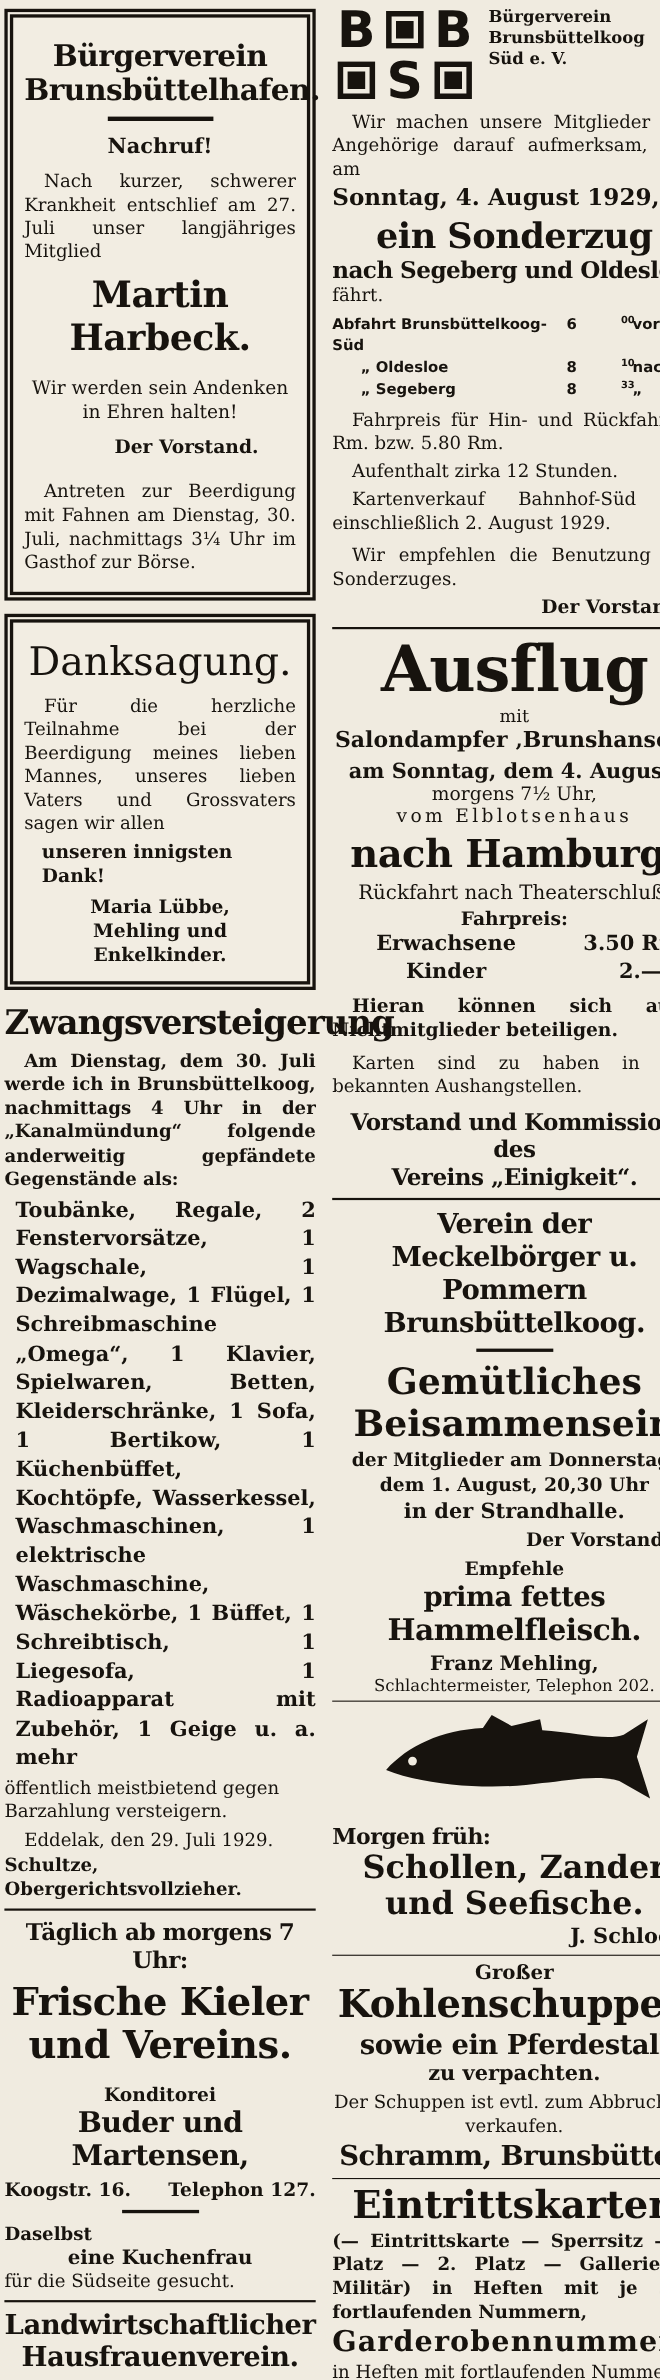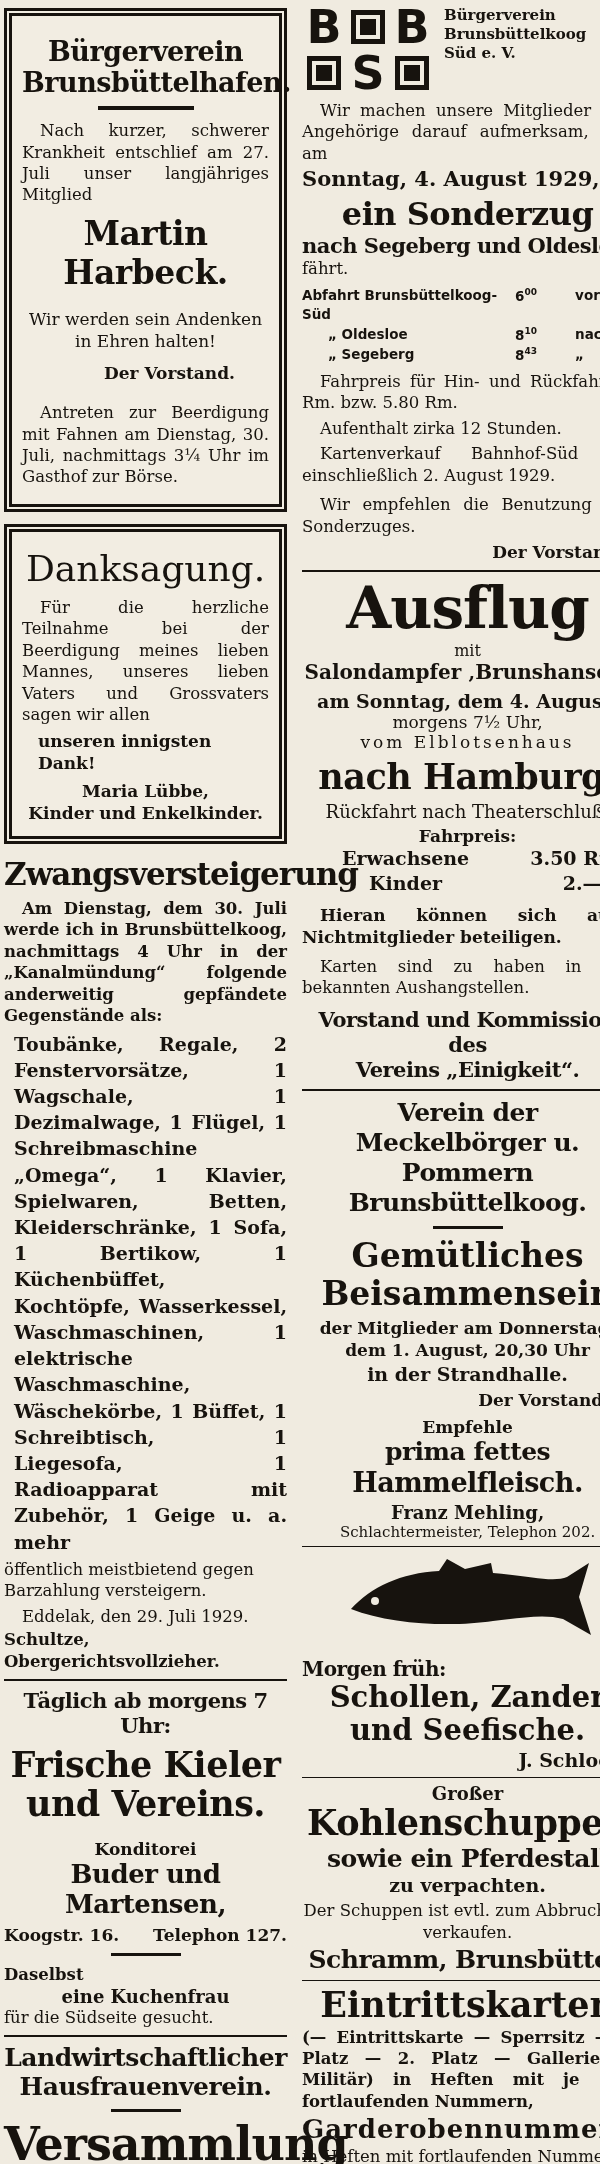--- a/index.html
+++ b/index.html
@@ -39,53 +39,54 @@
   .logo-sq{width:34px; height:34px; background:#17130e;
     box-shadow:inset 0 0 0 5px #17130e, inset 0 0 0 9px #f0ebe0;}
   .org-block{font-size:15px; font-weight:bold; line-height:1.25; padding-top:2px;}
 
   .sched{font-family:"DejaVu Sans","Liberation Sans",sans-serif; font-size:13.5px; font-weight:bold; line-height:1.45; margin:6px 0;}
   .sched-row{display:flex;}
   .sched-st{flex:1;}
   .sched-st.ditto{padding-left:26px;}
   .sched-time{width:60px;}
   .sched-suffix{width:58px;}
-  sup{font-size:9px;}
+  sup{font-size:9px;margin-left:40px;}
 
   .fare-row{display:flex; font-size:19px; font-weight:bold; line-height:1.3;}
   .fare-label{flex:1;text-align:center;}
   .fare-price{width:110px; text-align:right; padding-right:14px;}
 
   .fish-box{text-align:center; margin:10px 0 4px;}
 </style>
 </head>
 <body>
 
 <div class="paper">
   <div class="cols">
 
     <div class="col-left">
 
       <div class="dbox" style="padding-top:20px;">
         <div class="frak-h center" style="font-size:27px; line-height:1.15;">Bürgerverein</div>
         <div class="frak-h center" style="font-size:27px; line-height:1.15;">Brunsbüttelhafen.</div>
         <div class="bar"></div>
+        <div class="center b" style="font-size:19px; margin-top:12px;">Nachruf!</div>
         <p class="t16 just indent" style="margin:10px 0 6px;">Nach kurzer, schwerer Krankheit entschlief am 27. Juli unser langjähriges Mitglied</p>
         <div class="frak-h center" style="font-size:33px; margin:8px 0 16px;">Martin Harbeck.</div>
         <p class="t17 center" style="margin:6px 0;">Wir werden sein Andenken in Ehren halten!</p>
         <div class="t17 b" style="text-align:right; padding-right:34px; margin:10px 0 18px;">Der Vorstand.</div>
         <p class="t16 just indent" style="margin:8px 0 4px;">Antreten zur Beerdigung mit Fahnen am Dienstag, 30. Juli, nachmittags 3¼ Uhr im Gasthof zur Börse.</p>
       </div>
 
       <div class="dbox">
         <div class="center" style="font-size:36px; font-weight:normal; margin:4px 0 8px;">Danksagung.</div>
         <p class="t16 just indent" style="margin:6px 0 4px;">Für die herzliche Teilnahme bei der Beerdigung meines lieben Mannes, unseres lieben Vaters und Grossvaters sagen wir allen</p>
         <div class="t17 b" style="padding-left:16px;">unseren innigsten Dank!</div>
         <div class="t17 b center" style="margin-top:6px;">Maria Lübbe,</div>
-        <div class="t17 b center">Kinder und Enkelkinder.</div>
+        <div class="t17 b center">Mehling und Enkelkinder.</div>
       </div>
 
       <div>
         <div class="frak-h" style="font-size:31px; letter-spacing:-1px;">Zwangsversteigerung</div>
         <p class="t16 just indent b" style="margin:6px 0 4px; font-weight:600;">Am Dienstag, dem 30. Juli werde ich in Brunsbüttelkoog, nachmittags 4 Uhr in der „Kanalmündung“ folgende anderweitig gepfändete Gegenstände als:</p>
         <p class="just b" style="font-size:19px; line-height:1.38; margin:4px 0 4px; padding-left:10px;">Toubänke, Regale, 2 Fenstervorsätze, 1 Wagschale, 1 Dezimalwage, 1 Flügel, 1 Schreibmaschine „Omega“, 1 Klavier, Spielwaren, Betten, Kleiderschränke, 1 Sofa, 1 Bertikow, 1 Küchenbüffet, Kochtöpfe, Wasserkessel, Waschmaschinen, 1 elektrische Waschmaschine, Wäschekörbe, 1 Büffet, 1 Schreibtisch, 1 Liegesofa, 1 Radioapparat mit Zubehör, 1 Geige u. a. mehr</p>
         <p class="t16" style="margin:2px 0;">öffentlich meistbietend gegen Barzahlung versteigern.</p>
         <p class="t16 indent" style="margin:4px 0 0;">Eddelak, den 29. Juli 1929.</p>
         <p class="t16 b" style="margin:2px 0 0; font-weight:600;">Schultze, Obergerichtsvollzieher.</p>
       </div>
@@ -152,21 +153,21 @@
             <span class="sched-time"><span>6</span><sup>00</sup></span>
             <span class="sched-suffix">vorm.</span>
           </div>
           <div class="sched-row">
             <span class="sched-st ditto">„   Oldesloe</span>
             <span class="sched-time"><span>8</span><sup>10</sup></span>
             <span class="sched-suffix">nachm.</span>
           </div>
           <div class="sched-row">
             <span class="sched-st ditto">„   Segeberg</span>
-            <span class="sched-time"><span>8</span><sup>43</sup></span>
+            <span class="sched-time"><span>8</span><sup>33</sup></span>
             <span class="sched-suffix">„</span>
           </div>
         </div>
 
         <p class="t16 just indent" style="margin:6px 0 2px;">Fahrpreis für Hin- und Rückfahrt 5 Rm. bzw. 5.80 Rm.</p>
         <p class="t16 indent" style="margin:4px 0 2px;">Aufenthalt zirka 12 Stunden.</p>
         <p class="t16 just indent" style="margin:4px 0 2px;">Kartenverkauf Bahnhof-Süd bis einschließlich 2. August 1929.</p>
         <p class="t16 just indent" style="margin:8px 0 2px;">Wir empfehlen die Benutzung des Sonderzuges.</p>
         <div class="t17 b right" style="padding-right:10px; margin:4px 0 6px;">Der Vorstand.</div>
       </div>

